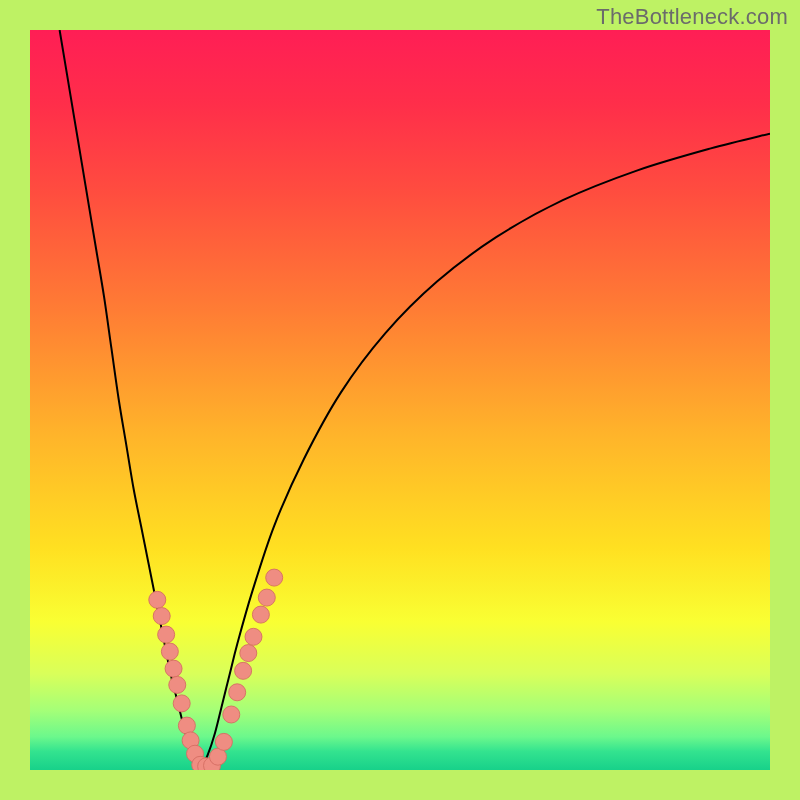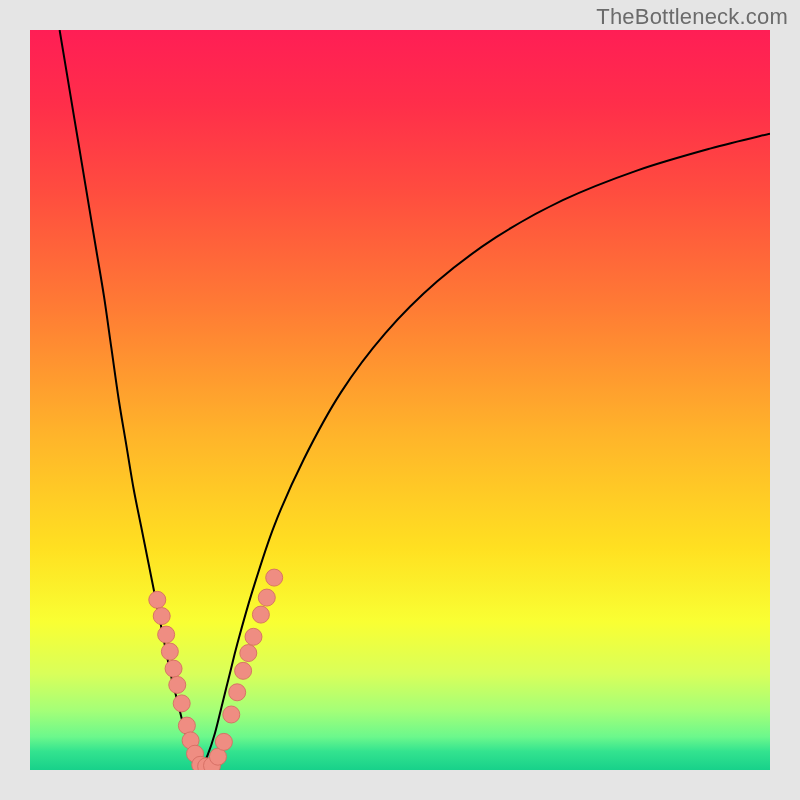--- a/index.html
+++ b/index.html
@@ -10,21 +10,21 @@
     overflow: hidden;
     background: #000;
     font-family: Arial, Helvetica, sans-serif;
   }
   .frame {
     position: absolute;
     top: 0;
     left: 0;
     width: 800px;
     height: 800px;
-    background: #e5e5e5;
+    background: #bef264;
   }
   .plot-area {
     position: absolute;
     top: 30px;
     left: 30px;
     width: 740px;
     height: 740px;
     overflow: hidden;
   }
   .gradient {

